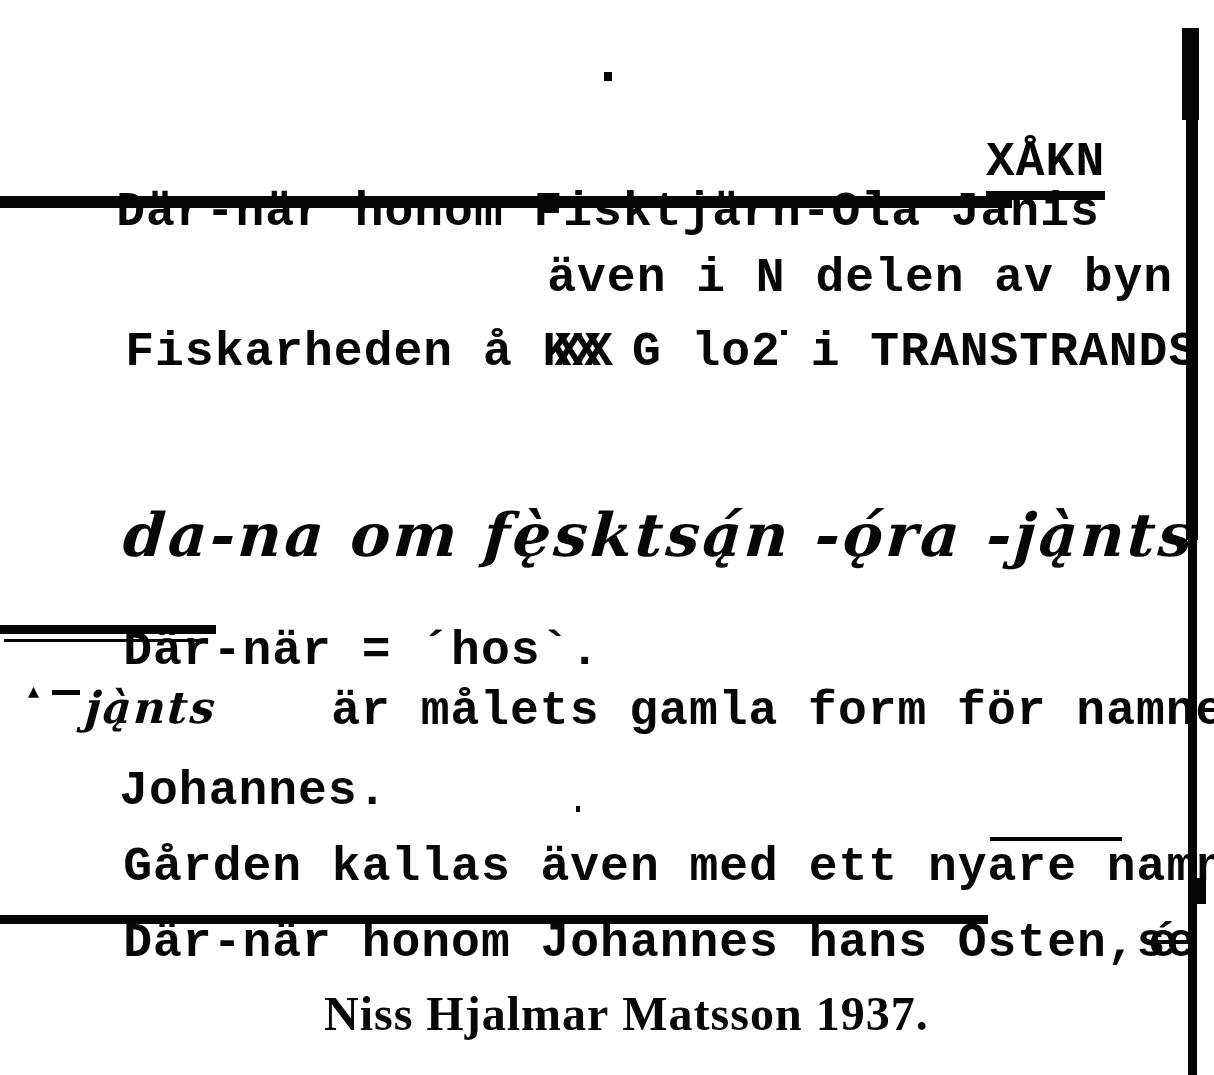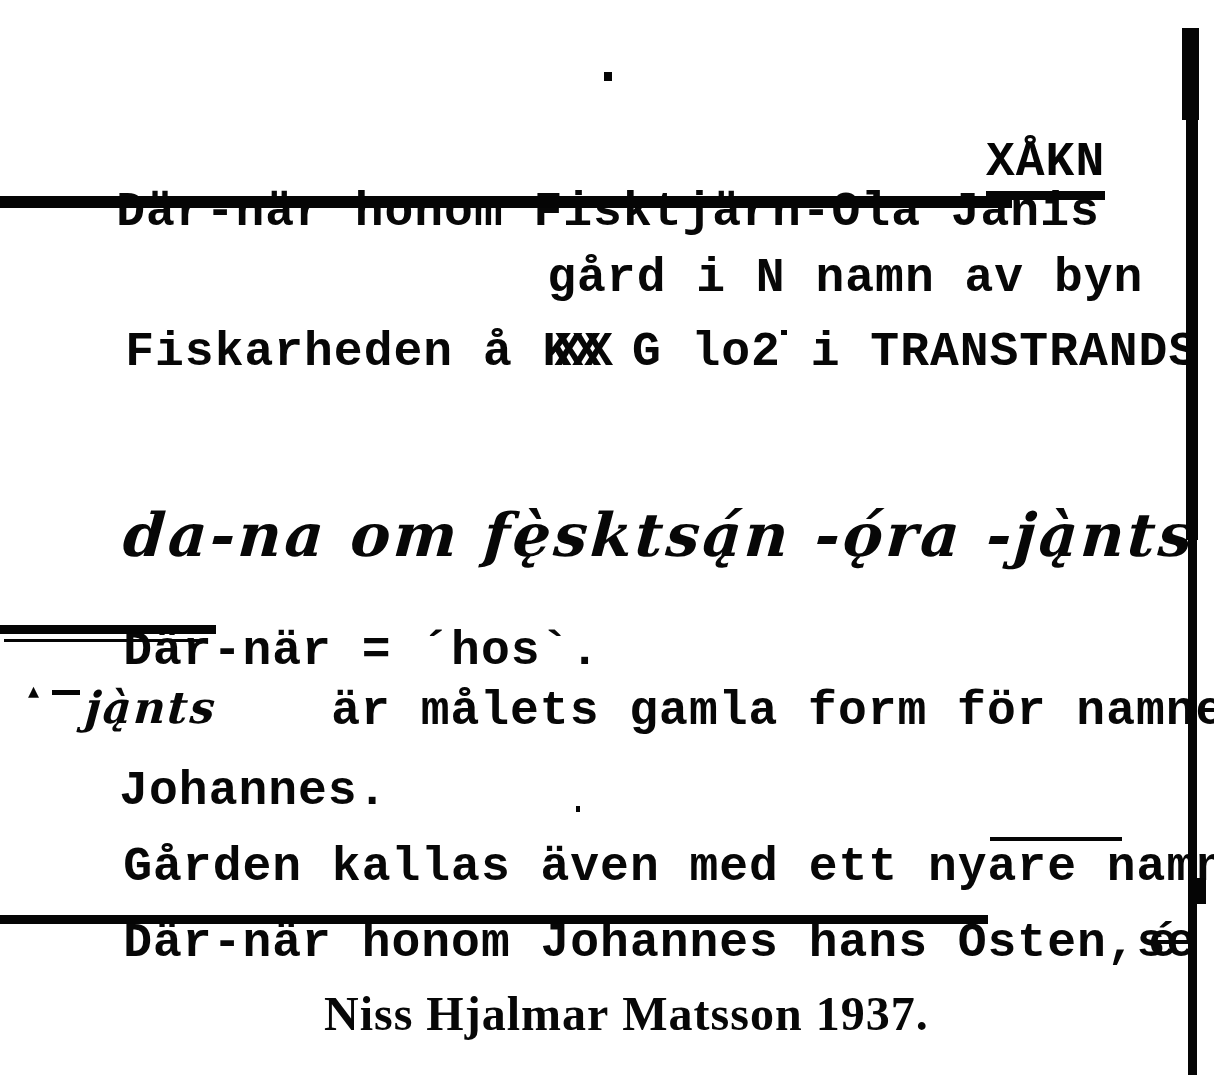--- a/index.html
+++ b/index.html
@@ -52,21 +52,21 @@
   <div class="typed" style="left:-3px; top:102px;">
     <span>Där-när honom Fisktjärn-Ola Janis</span>
   </div>
   <div class="bar" style="left:0; top:168px; width:1012px; height:12px;"></div>
 
   <div class="struck-block" style="left:986px; top:107px;">
     <span>XÅKN</span>
   </div>
 
   <div class="typed" style="left:428px; top:168px;">
-    <span>gård i N namn av byn</span>
+    <span>även i N delen av byn</span>
   </div>
 
   <div class="typed" style="left:6px; top:242px;">
     <span>Fiskarheden å </span><span class="ovr"><span>KX</span><span class="top">XX</span></span><span> G lo2 i TRANSTRANDS sn,</span>
   </div>
 
 
   <div class="hand hand-main" style="left:28px; top:402px;">
     <span>da-na om fę̀sktsą́n -ǫ́ra -ją̀nts</span>
   </div>

